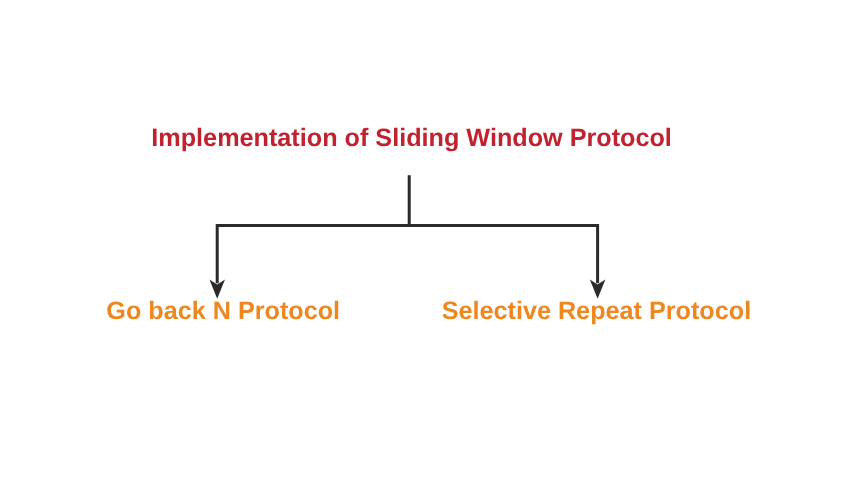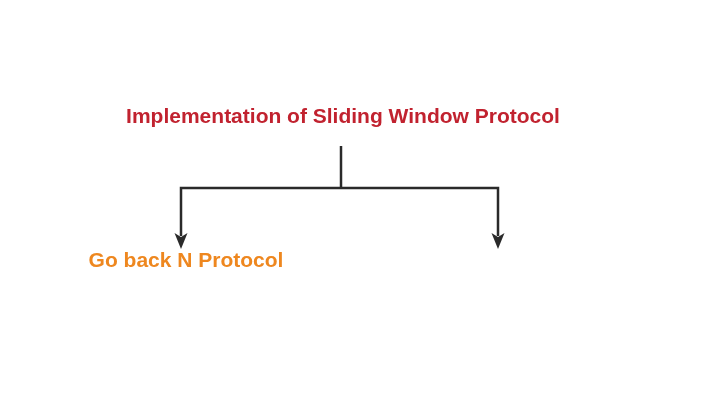--- a/index.html
+++ b/index.html
@@ -78,14 +78,15 @@
     <path d="M341 146 L341 188"></path>
 
     <path d="M181 236 L181 188 L498 188 L498 236"></path>
 
     <polygon points="174.5,233 181,249 187.5,233 181,237"></polygon>
     <polygon points="491.5,233 498,249 504.5,233 498,237"></polygon>
   </svg>
 
   <div class="leaf leaf-left">Go back N Protocol</div>
 
+  <div class="leaf leaf-right">Selective Repeat Protocol</div>
 
 </div>
 
 </body></html>

